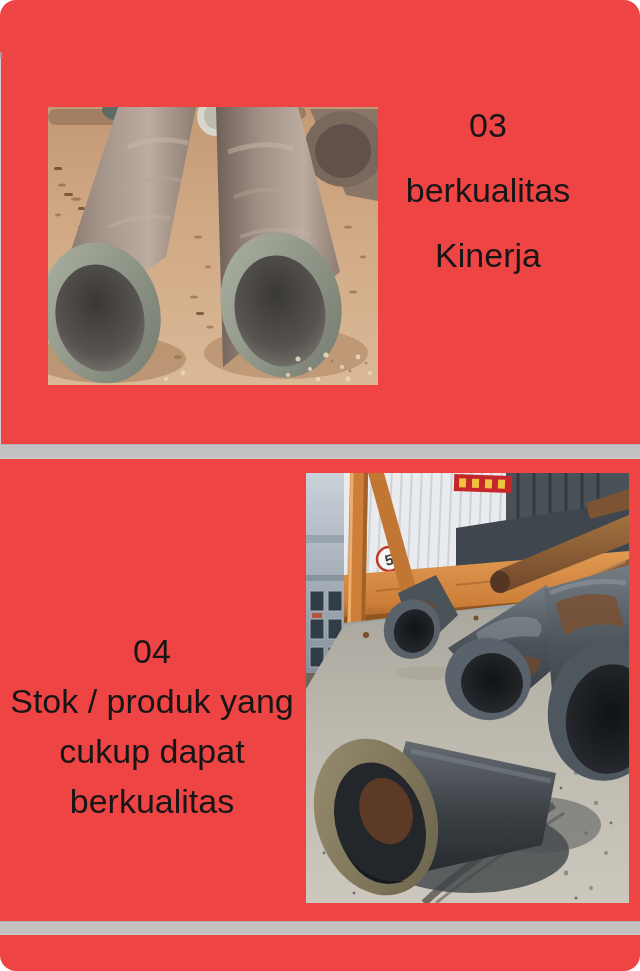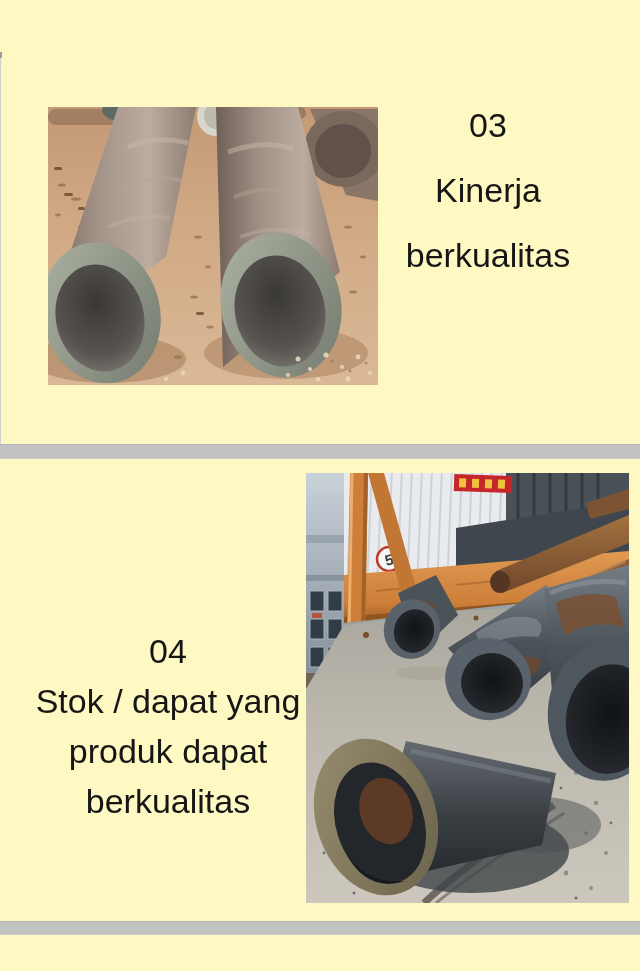--- a/index.html
+++ b/index.html
@@ -1,30 +1,30 @@
 <!DOCTYPE html>
 <html><head>
 <meta charset="utf-8">
 <style>
   html,body{margin:0;padding:0;background:#ffffff;}
   body{width:640px;height:971px;position:relative;overflow:hidden;
        font-family:"Liberation Sans","DejaVu Sans",sans-serif;}
-  .canvas{position:absolute;inset:0;background:#fef9c3;}
+  .canvas{position:absolute;inset:0;background:#ef4444;border-radius:16px;}
 
   .edge-line{position:absolute;left:0;top:52px;width:1px;height:392px;background:#cfcfcf;}
   .edge-tick{position:absolute;left:0;top:52px;width:2px;height:6px;background:#9d9d9d;}
 
   .photo{position:absolute;margin:0;padding:0;}
   .photo svg{display:block;width:100%;height:100%;}
   .photo-1{left:48px;top:107px;width:330px;height:278px;}
   .photo-2{left:306px;top:473px;width:323px;height:430px;}
 
   .caption{position:absolute;text-align:center;color:#161616;font-size:34px;font-weight:400;}
   .caption-1{left:368px;top:93px;width:240px;line-height:65px;}
-  .caption-2{left:16px;top:626px;width:304px;line-height:50px;}
+  .caption-2{left:0;top:626px;width:304px;line-height:50px;}
   .cap-line{white-space:nowrap;}
 
   .divider{position:absolute;left:0;width:640px;background:#c2c2c2;
            border-top:1px solid #b2b2b2;border-bottom:1px solid #cdcdcd;box-sizing:border-box;}
   .divider-1{top:444px;height:15px;}
   .divider-2{top:921px;height:14px;}
 </style>
 </head>
 <body>
 
@@ -134,32 +134,32 @@
             <circle cx="284" cy="254" r="1.4"></circle>
             <circle cx="302" cy="264" r="1.4"></circle>
           <circle cx="318" cy="256" r="1.3"></circle>
             <circle cx="268" cy="246" r="1.2"></circle>
         </g>
       </svg>
     </figure>
 
     <div class="caption caption-1">
       <div class="cap-line">03</div>
+      <div class="cap-line">berkualitas</div>
       <div class="cap-line">Kinerja</div>
-      <div class="cap-line">berkualitas</div>
     </div>
   </section>
 
   <div class="divider divider-1"></div>
 
   <section>
     <div class="caption caption-2">
       <div class="cap-line">04</div>
-      <div class="cap-line">Stok / dapat yang</div>
-      <div class="cap-line">produk dapat</div>
+      <div class="cap-line">Stok / produk yang</div>
+      <div class="cap-line">cukup dapat</div>
       <div class="cap-line">berkualitas</div>
     </div>
 
     <figure class="photo photo-2">
       <svg viewBox="0 0 323 430" preserveAspectRatio="none">
         <defs>
           <linearGradient id="g_conc" x1="0" y1="0" x2="0" y2="1">
             <stop offset="0" stop-color="#a9a69d"></stop>
               <stop offset="0.4" stop-color="#bcb8ae"></stop>
               <stop offset="1" stop-color="#ccc8be"></stop>

